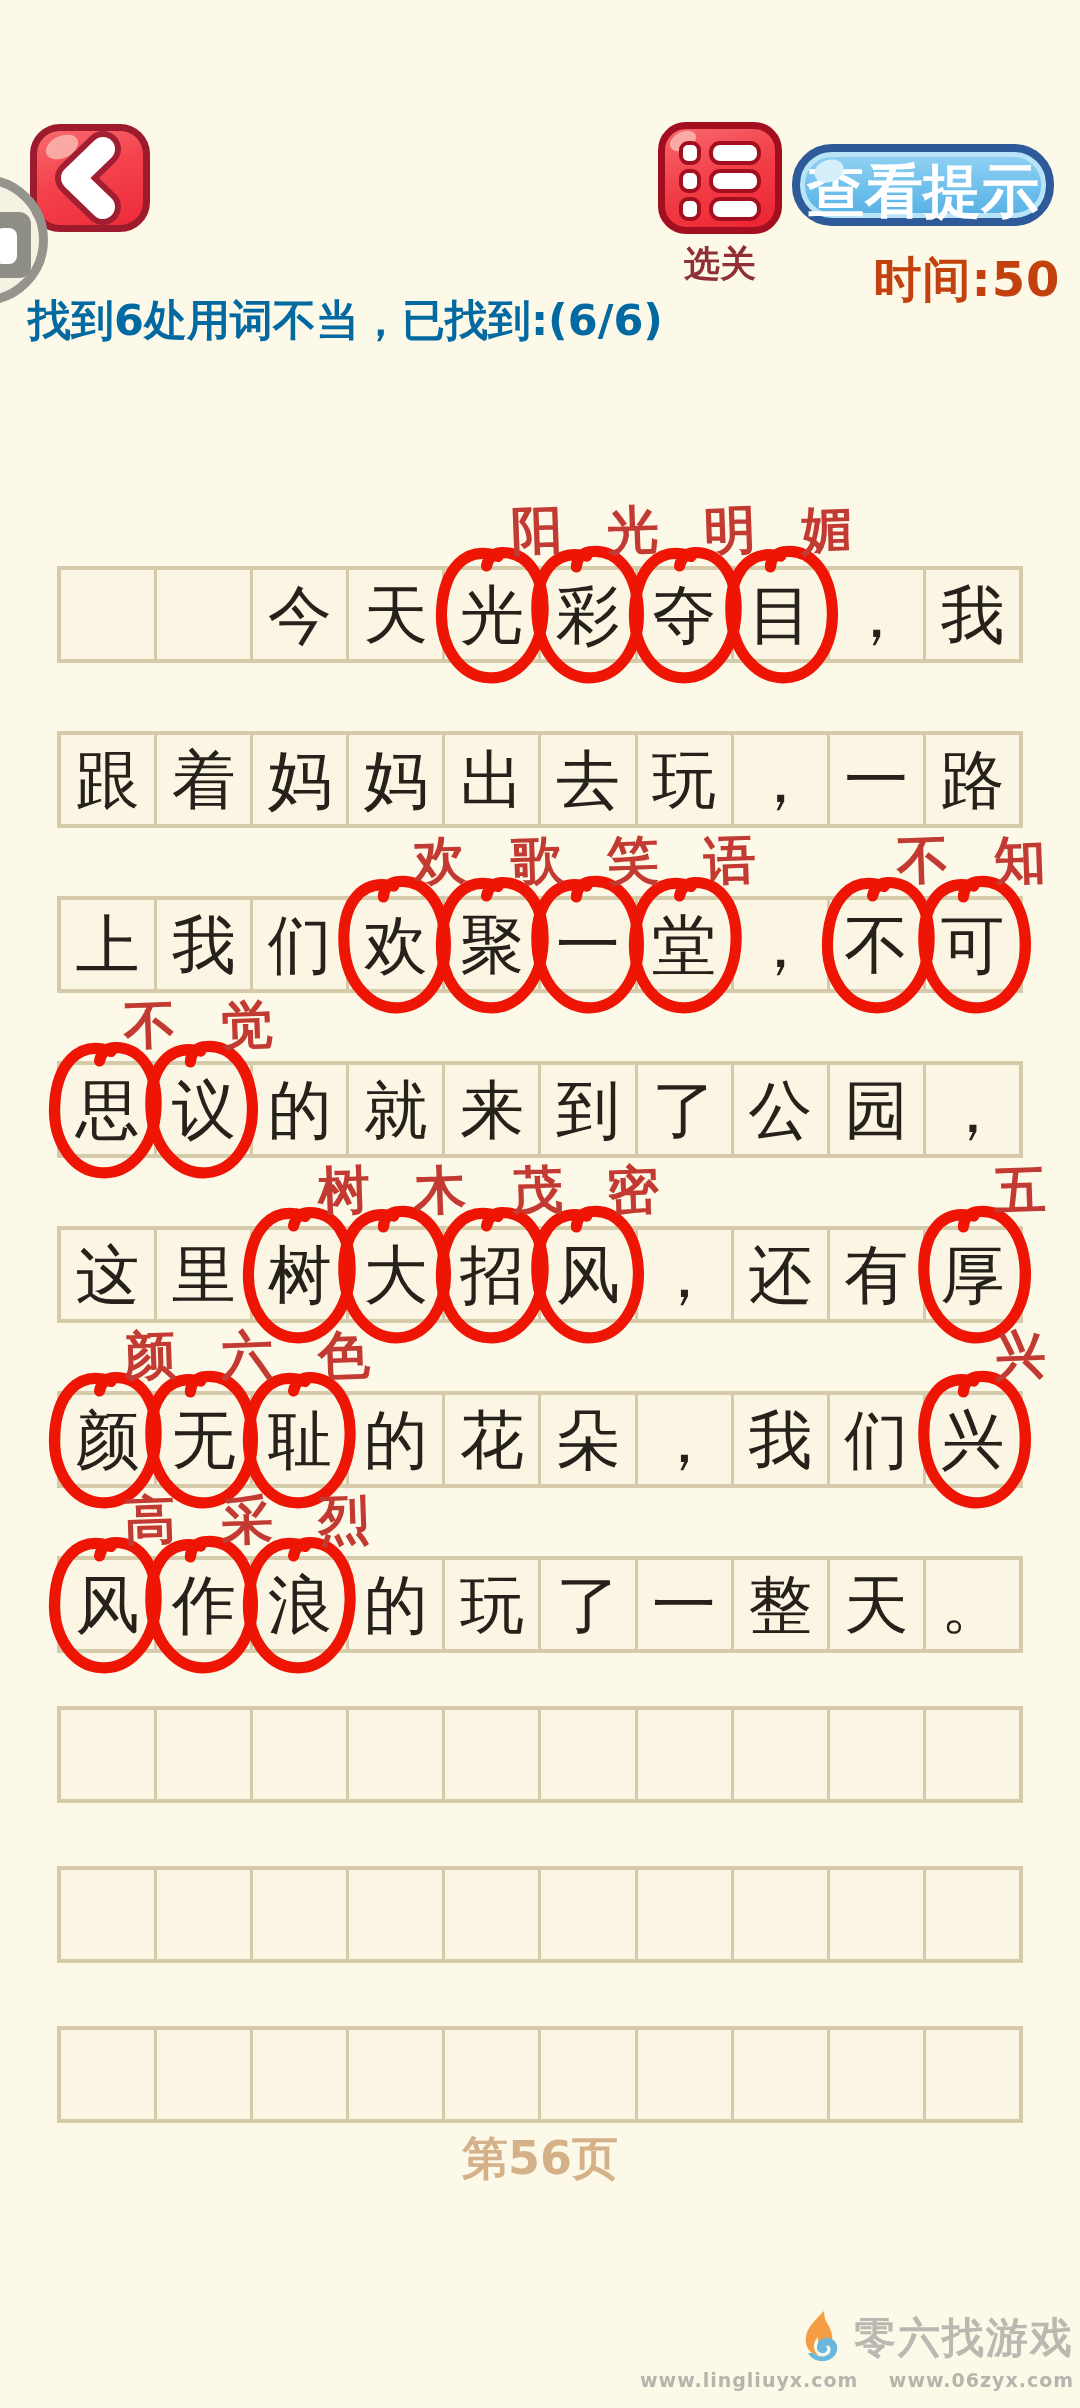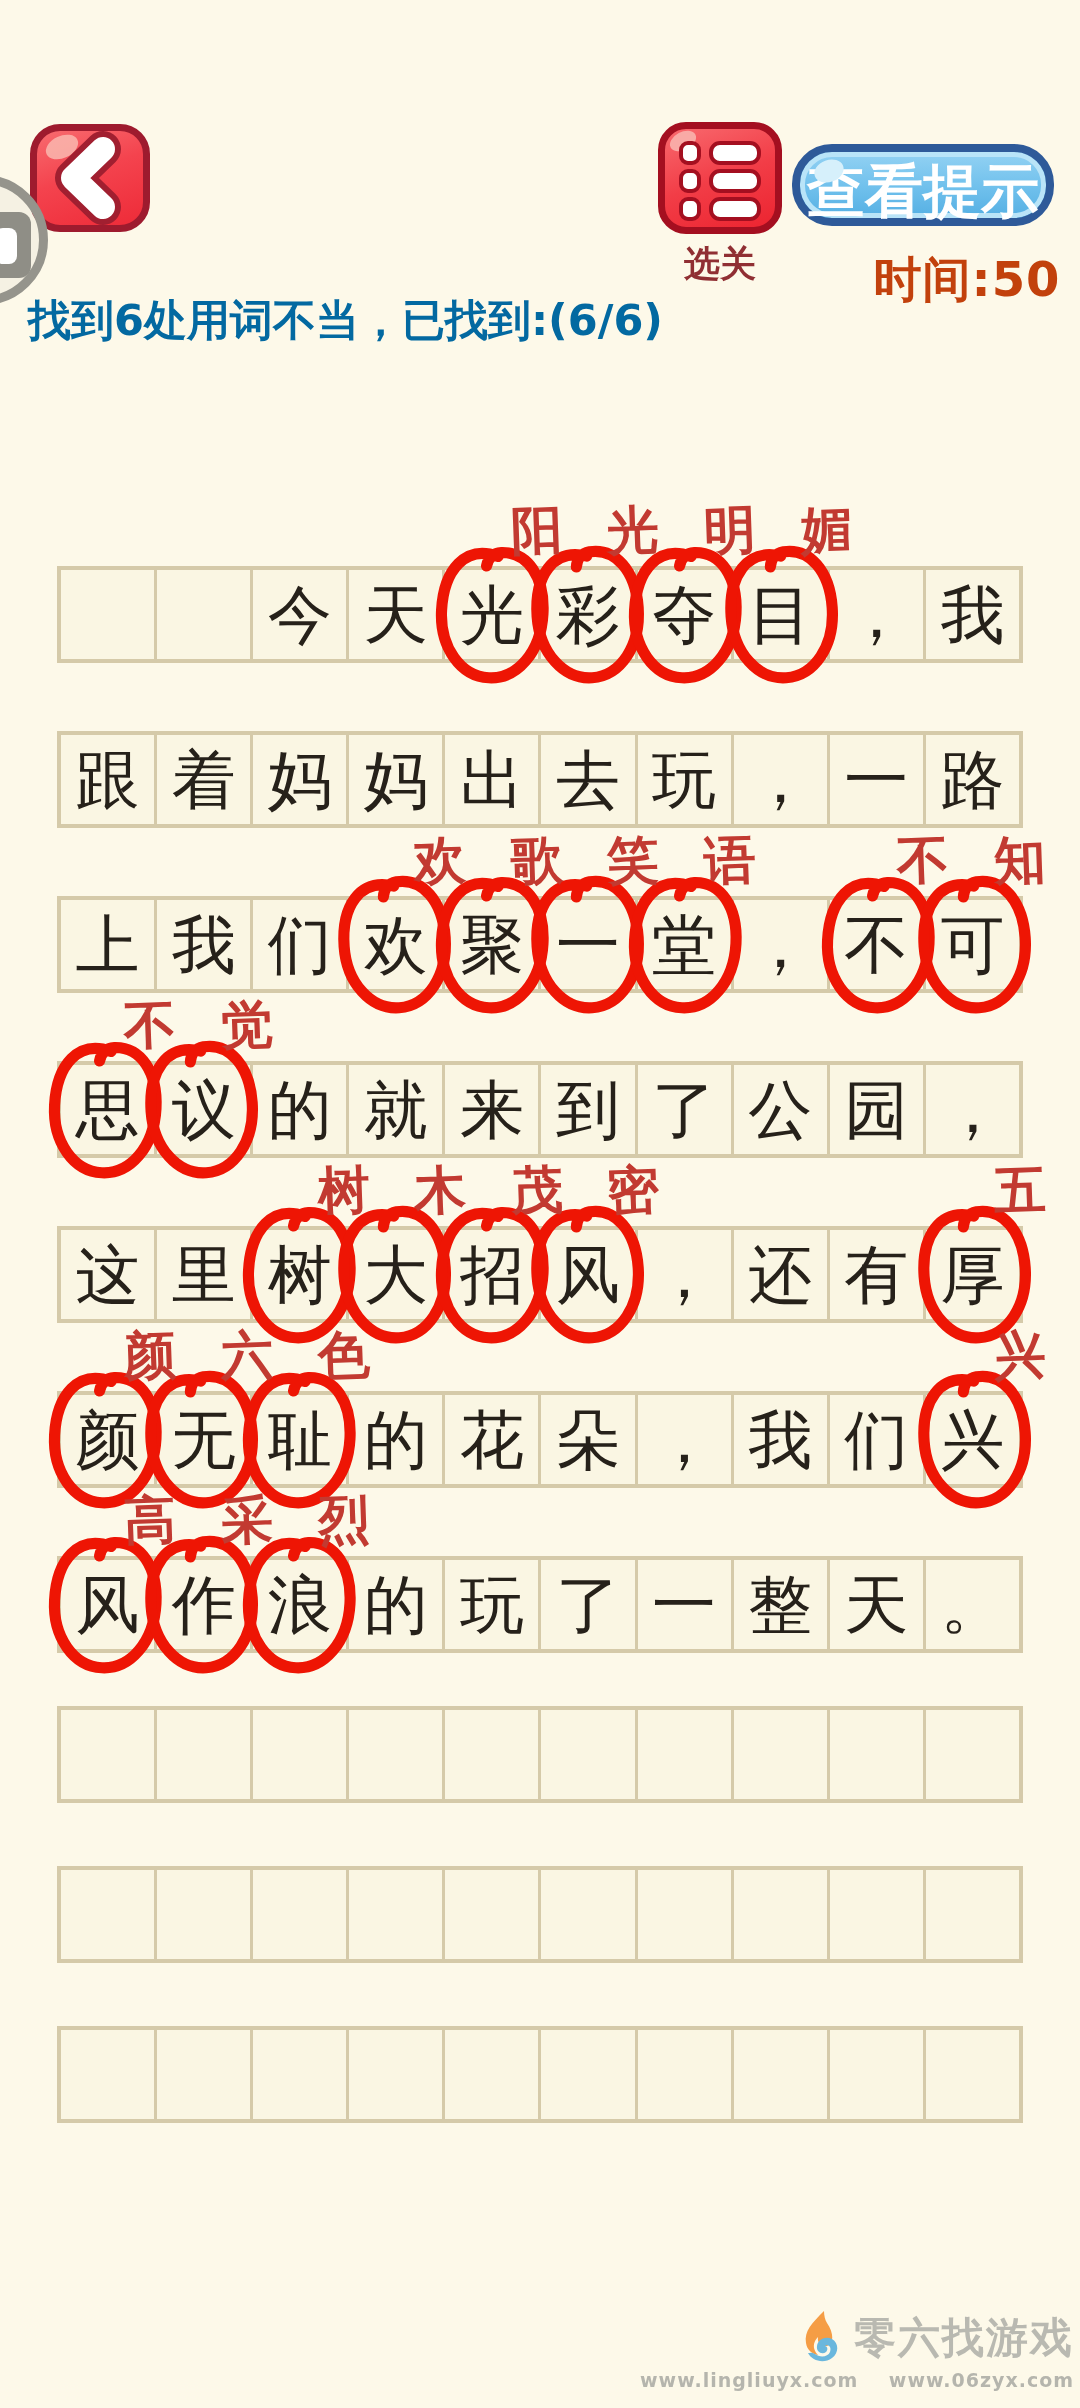--- a/index.html
+++ b/index.html
@@ -361,20 +361,21 @@
         <div class="cell"></div>
         <div class="cell"></div>
         <div class="cell"></div>
         <div class="cell"></div>
         <div class="cell"></div>
         <div class="cell"></div>
         <div class="cell"></div>
       </div>
     </div>
 
+  <div class="page-num">第56页</div>
 
   <div class="watermark">
     <div class="wm-top">
       <svg width="52" height="58" viewBox="0 0 52 58">
         <path d="M30 2 C18 14 10 22 12 34 C13 41 18 45 24 46 C18 40 19 33 24 28 C23 35 28 38 33 37 C40 35 40 24 33 14 C31 11 30 6 30 2 Z" fill="#f59d45"></path>
         <path d="M14 44 C18 52 30 55 38 49 C45 44 45 34 38 30 C32 27 24 30 23 37 C22 43 28 46 32 43 C34 41 34 38 31 37 C34 35 38 38 36 43 C34 48 26 49 21 45 C18 43 16 44 14 44 Z" fill="#6ab7dd"></path>
       </svg>
       <span class="wm-name">零六找游戏</span>
     </div>
     <div class="wm-urls">

